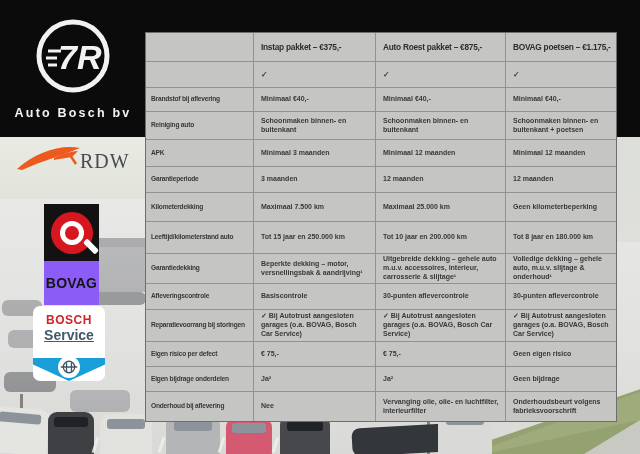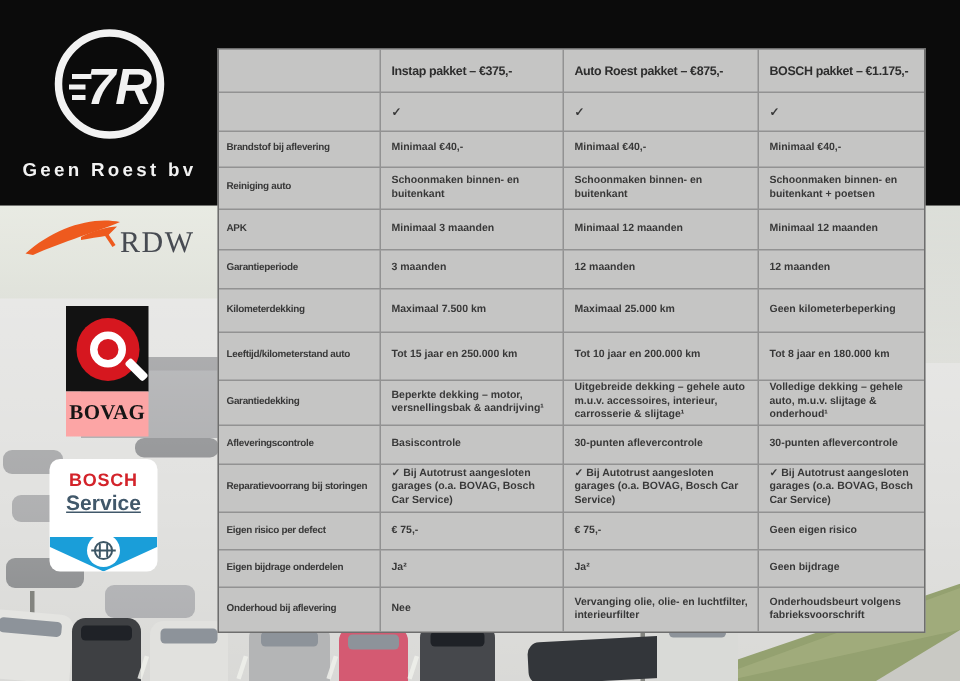--- a/index.html
+++ b/index.html
@@ -38,22 +38,22 @@
            font-size:12.5px;font-weight:bold;letter-spacing:2.2px;}
 
   
   .rdw{position:absolute;left:14px;top:142px;width:116px;height:36px;}
   .bovag{position:absolute;left:44px;top:204px;width:55px;height:84px;}
   .bovag-top{height:57px;background:#121212;display:flex;align-items:center;justify-content:center;}
   .bovag-circle{position:relative;width:42px;height:42px;border-radius:50%;background:#d6171f;}
   .bovag-ring{position:absolute;inset:9px;border:5px solid #fff;border-radius:50%;}
   .bovag-handle{position:absolute;right:-1px;bottom:-1px;width:6px;height:17px;background:#fff;
                 border-radius:2px;transform:rotate(-45deg);}
-  .bovag-band{height:30px;background:#fca5a5;display:flex;align-items:center;justify-content:center;
-              font-size:14px;font-weight:bold;color:#151515;letter-spacing:.2px;transform-origin:top;font-family:Liberation Serif, serif;}
+  .bovag-band{height:44px;background:#8b5cf6;display:flex;align-items:center;justify-content:center;
+              font-size:14px;font-weight:bold;color:#151515;letter-spacing:.2px;transform-origin:top;}
   .bosch{position:absolute;left:33px;top:306px;width:72px;height:75px;background:#fff;border-radius:7px;overflow:hidden;}
   .bosch-name{margin-top:7px;text-align:center;color:#d3232a;font-weight:bold;font-size:12px;letter-spacing:.5px;}
   .bosch-service{text-align:center;color:#41586a;font-weight:bold;font-size:14px;margin-top:0px;text-decoration:underline;}
   .bosch-chevron{position:absolute;bottom:0;left:0;right:0;height:23px;background:#1a9ed9;
                  clip-path:polygon(0 0,100% 0,100% 28%,50% 100%,0 28%);}
   .bosch-symbol{position:absolute;bottom:3px;left:50%;transform:translateX(-50%);width:22px;height:22px;
                 background:#fff;border-radius:50%;display:flex;align-items:center;justify-content:center;}
 
   
   .table{position:absolute;left:145px;top:32px;width:472px;height:390px;box-sizing:border-box;
@@ -121,21 +121,21 @@
   <div class="pline" style="left:220px;"></div>
   <div class="pline" style="left:274px;"></div>
 
   <div class="black-band"></div>
   <div class="ar-logo">
     <svg width="80" height="80" viewBox="0 0 80 80">
       <circle cx="40" cy="40" r="34" fill="none" stroke="#f2f2f2" stroke-width="5"></circle>
       <path d="M15 35 h13 M13 42 h11 M15 49 h9" stroke="#f2f2f2" stroke-width="3.2"></path>
       <text x="25" y="53" font-family="Liberation Sans, sans-serif" font-size="34" font-weight="bold" font-style="italic" fill="#f2f2f2">7R</text>
     </svg>
-    <div class="ar-name">Geen Roest bv</div>
+    <div class="ar-name">Auto Bosch bv</div>
   </div>
 
   <div class="rdw">
     <svg width="116" height="36" viewBox="0 0 116 36">
       <path d="M3 27 C22 10, 47 2, 66 6 C52 12, 28 19, 8 28 Z" fill="#ee5a1e"></path>
       <path d="M40 16 C48 12, 58 9, 64 9 L58 15 C52 16, 45 17, 40 18 Z" fill="#ee5a1e"></path>
       <path d="M56 13 l6 9" stroke="#ee5a1e" stroke-width="2.5"></path>
       <text x="66" y="26" font-family="Liberation Serif, serif" font-size="20" fill="#474b52" letter-spacing="1">RDW</text>
     </svg>
   </div>
@@ -159,21 +159,21 @@
         <circle cx="11" cy="11" r="7" fill="none" stroke="#3d5665" stroke-width="1.6"></circle>
         <path d="M1 11 H21 M8 5.5 V16.5 M14 5.5 V16.5" stroke="#3d5665" stroke-width="1.6"></path>
       </svg>
     </div>
   </div>
 
   <div class="table">
     <div class="cell hdr lbl"></div>
     <div class="cell hdr">Instap pakket – €375,-</div>
     <div class="cell hdr">Auto Roest pakket – €875,-</div>
-    <div class="cell hdr">BOSCH pakket – €1.175,-</div>
+    <div class="cell hdr">BOVAG poetsen – €1.175,-</div>
 
     <div class="cell lbl"></div>
     <div class="cell chk">✓</div>
     <div class="cell chk">✓</div>
     <div class="cell chk">✓</div>
 
     <div class="cell lbl">Brandstof bij aflevering</div>
     <div class="cell">Minimaal €40,-</div>
     <div class="cell">Minimaal €40,-</div>
     <div class="cell">Minimaal €40,-</div>

